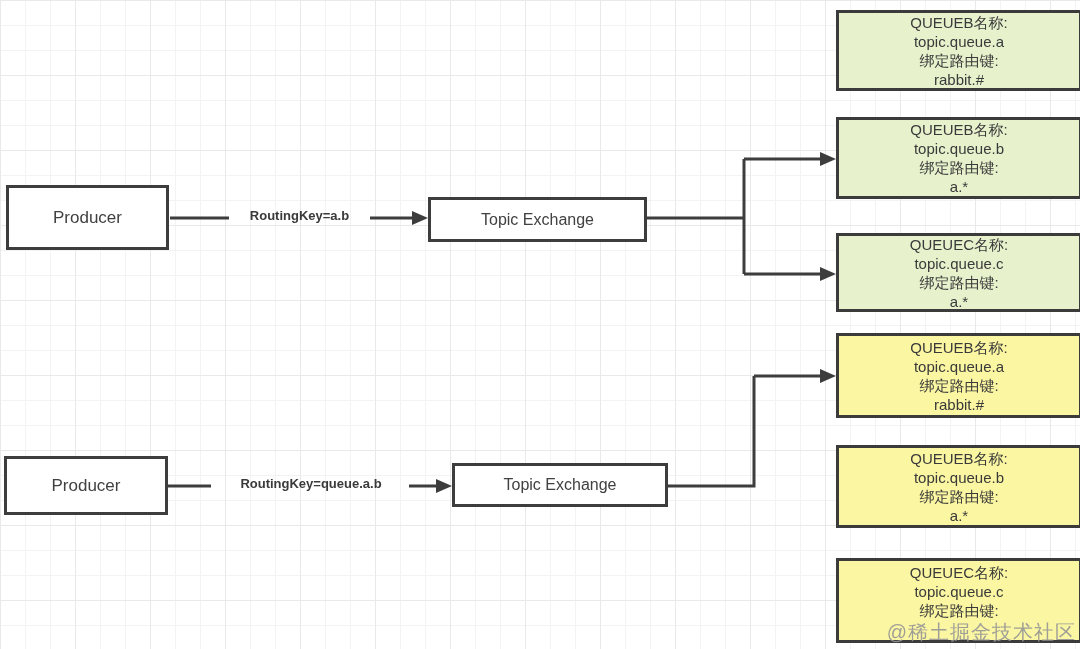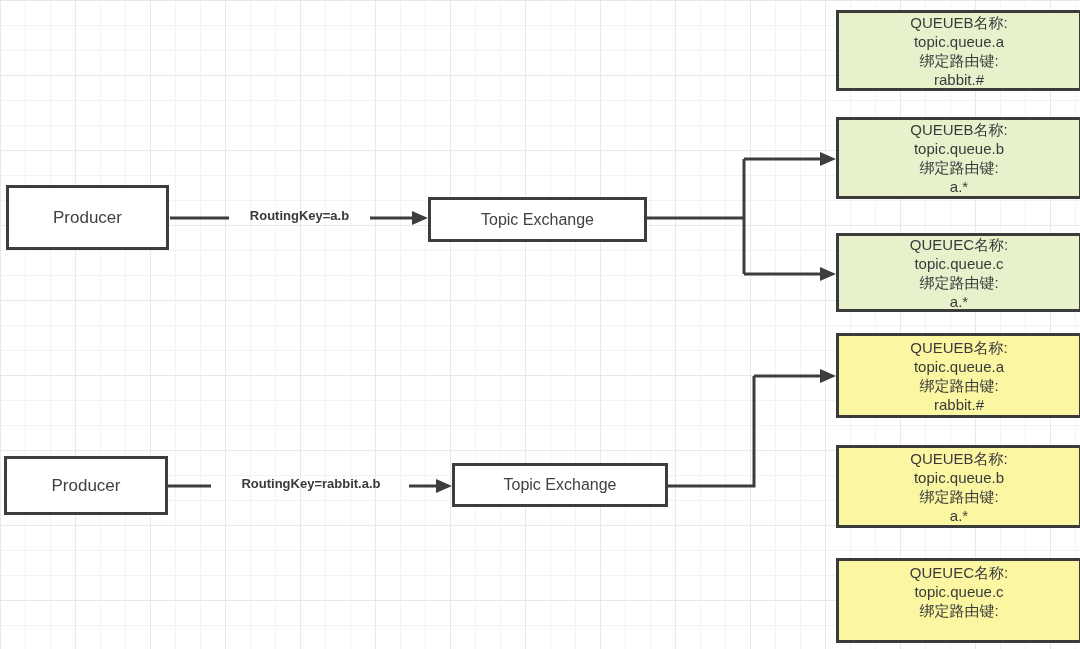--- a/index.html
+++ b/index.html
@@ -81,21 +81,21 @@
     <span>Producer</span>
   </div>
   <div class="rk-label" style="left:228px;top:208px;width:143px;">RoutingKey=a.b</div>
   <div class="node" style="left:428px;top:197px;width:219px;height:45px;font-size:16px;">
     <span>Topic Exchange</span>
   </div>
 
   <div class="node" style="left:4px;top:456px;width:164px;height:59px;">
     <span>Producer</span>
   </div>
-  <div class="rk-label" style="left:211px;top:476px;width:200px;">RoutingKey=rabbit.a.b</div>
+  <div class="rk-label" style="left:211px;top:476px;width:200px;">RoutingKey=queue.a.b</div>
   <div class="node" style="left:452px;top:463px;width:216px;height:44px;font-size:16px;">
     <span>Topic Exchange</span>
   </div>
 
   <div class="queue green" style="top:10px;height:81px;">
     <div>QUEUEB名称:</div>
     <div>topic.queue.a</div>
     <div>绑定路由键:</div>
     <div>rabbit.#</div>
   </div>
@@ -124,14 +124,15 @@
     <div>绑定路由键:</div>
     <div>a.*</div>
   </div>
   <div class="queue yellow" style="top:558px;height:85px;">
     <div>QUEUEC名称:</div>
     <div>topic.queue.c</div>
     <div>绑定路由键:</div>
     <div></div>
   </div>
 
+  <div class="watermark">@稀土掘金技术社区</div>
 
 </div>
 
 </body></html>

